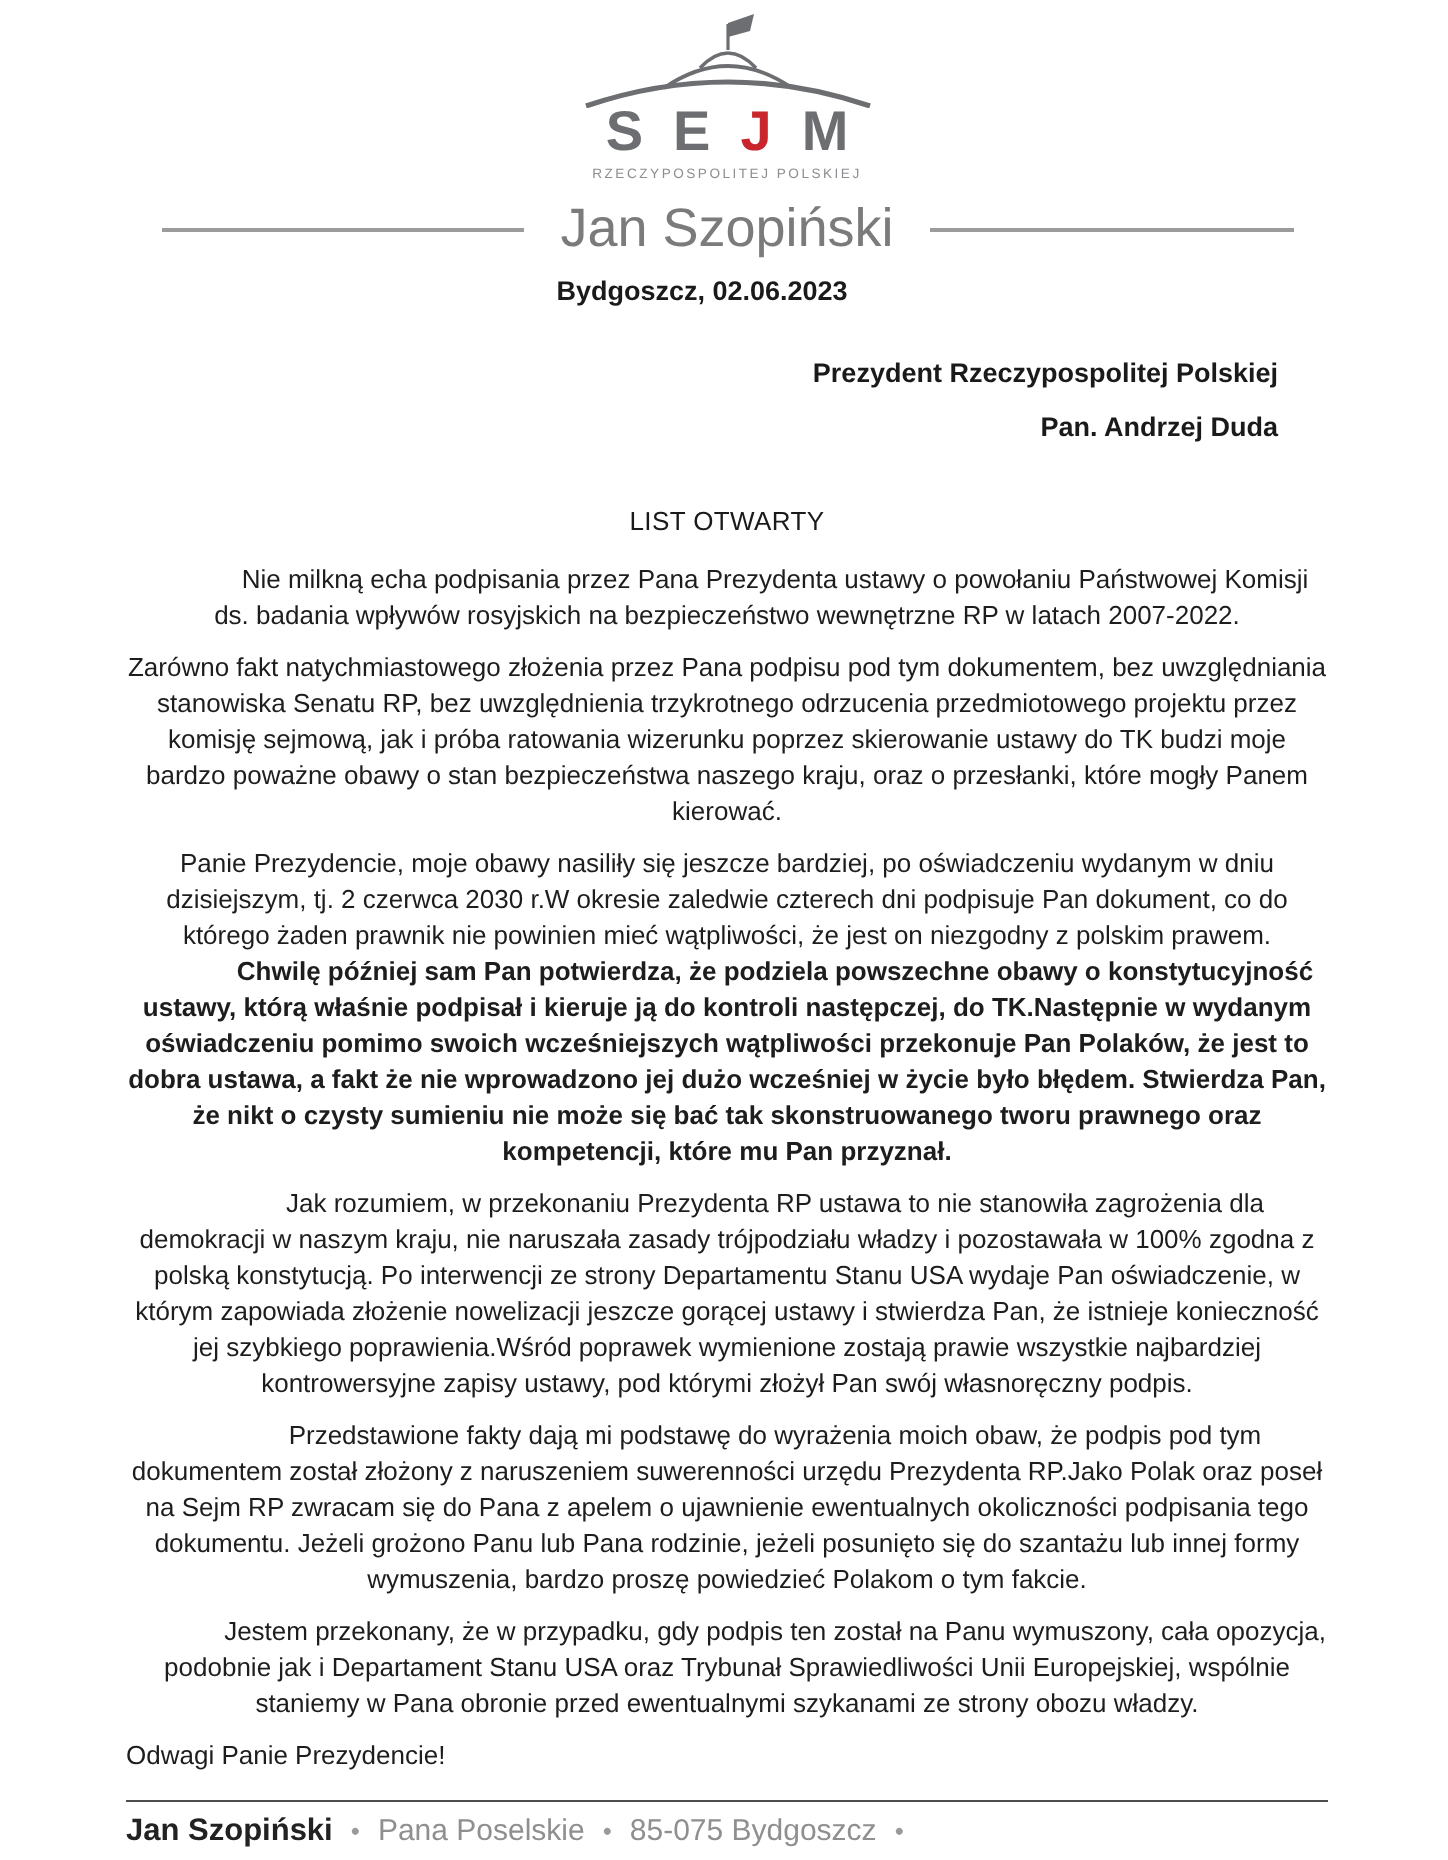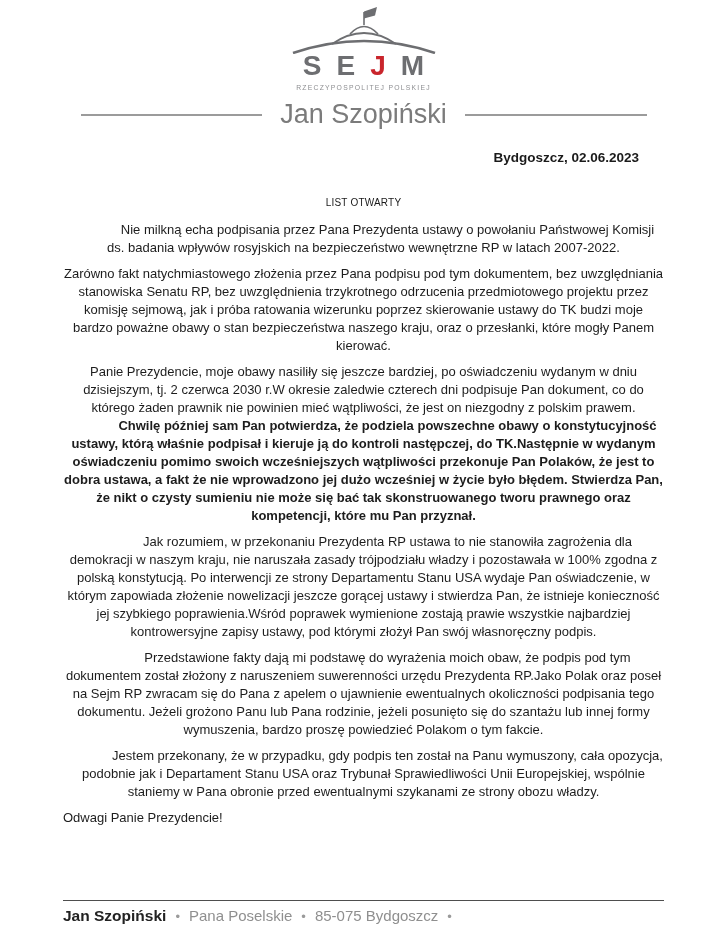--- a/index.html
+++ b/index.html
@@ -33,33 +33,33 @@
   .name-row{
     display:flex;align-items:center;gap:18px;
     width:566px;margin:9px auto 0;
   }
   .name-row .rule{flex:1;height:2px;background:#9b9b9b;}
   .author-name{
     font-size:27px;font-weight:400;color:#7b7b7b;line-height:1.1;white-space:nowrap;
   }
 
   .dateline{
-    margin-top:20px;padding-right:25px;text-align:right;
+    margin-top:8px;padding-right:25px;text-align:center;
     font-size:13.5px;font-weight:700;color:#1a1a1a;
   }
   .addressee{
     margin-top:26px;padding-right:25px;text-align:right;
     font-size:13.5px;font-weight:700;color:#1a1a1a;
   }
   .addressee .line2{margin-top:12px;}
 
   
   .title{
     margin-top:32px;text-align:center;
-    font-size:10px;font-weight:400;color:#1a1a1a;letter-spacing:.2px;
+    font-size:13px;font-weight:400;color:#1a1a1a;letter-spacing:.2px;
   }
   .body-text p{
     font-size:13px;line-height:18px;color:var(--body-text);
     margin:8px 0 0;text-align:center;
   }
   .body-text p.first{margin-top:13px;}
   .body-text p.indent{text-indent:48px;}
   .body-text p.flush{margin-top:0;font-weight:bold;}
   .closing{
     margin-top:9px;text-align:left;
@@ -108,20 +108,24 @@
     </div>
 
     <div class="name-row">
       <span class="rule"></span>
       <span class="author-name">Jan Szopiński</span>
       <span class="rule"></span>
     </div>
 
     <div class="dateline">Bydgoszcz, 02.06.2023</div>
 
+    <div class="addressee">
+      <div class="line1">Prezydent Rzeczypospolitej Polskiej</div>
+      <div class="line2">Pan. Andrzej Duda</div>
+    </div>
   </header>
 
   <main class="body-text">
     <h2 class="title">LIST OTWARTY</h2>
 
     <p class="first indent">Nie milkną echa podpisania przez Pana Prezydenta ustawy o powołaniu Państwowej Komisji ds. badania wpływów rosyjskich na bezpieczeństwo wewnętrzne RP w latach 2007-2022.</p>
     <p>Zarówno fakt natychmiastowego złożenia przez Pana podpisu pod tym dokumentem, bez uwzględniania stanowiska Senatu RP, bez uwzględnienia trzykrotnego odrzucenia przedmiotowego projektu przez komisję sejmową, jak i próba ratowania wizerunku poprzez skierowanie ustawy do TK budzi moje bardzo poważne obawy o stan bezpieczeństwa naszego kraju, oraz o przesłanki, które mogły Panem kierować.</p>
     <p>Panie Prezydencie, moje obawy nasiliły się jeszcze bardziej, po oświadczeniu wydanym w dniu dzisiejszym, tj. 2 czerwca 2030 r.W okresie zaledwie czterech dni podpisuje Pan dokument, co do którego żaden prawnik nie powinien mieć wątpliwości, że jest on niezgodny z polskim prawem.</p>
     <p class="flush indent">Chwilę później sam Pan potwierdza, że podziela powszechne obawy o konstytucyjność ustawy, którą właśnie podpisał i kieruje ją do kontroli następczej, do TK.Następnie w wydanym oświadczeniu pomimo swoich wcześniejszych wątpliwości przekonuje Pan Polaków, że jest to dobra ustawa, a fakt że nie wprowadzono jej dużo wcześniej w życie było błędem. Stwierdza Pan, że nikt o czysty sumieniu nie może się bać tak skonstruowanego tworu prawnego oraz kompetencji, które mu Pan przyznał.</p>
     <p class="indent">Jak rozumiem, w przekonaniu Prezydenta RP ustawa to nie stanowiła zagrożenia dla demokracji w naszym kraju, nie naruszała zasady trójpodziału władzy i pozostawała w 100% zgodna z polską konstytucją. Po interwencji ze strony Departamentu Stanu USA wydaje Pan oświadczenie, w którym zapowiada złożenie nowelizacji jeszcze gorącej ustawy i stwierdza Pan, że istnieje konieczność jej szybkiego poprawienia.Wśród poprawek wymienione zostają prawie wszystkie najbardziej kontrowersyjne zapisy ustawy, pod którymi złożył Pan swój własnoręczny podpis.</p>

